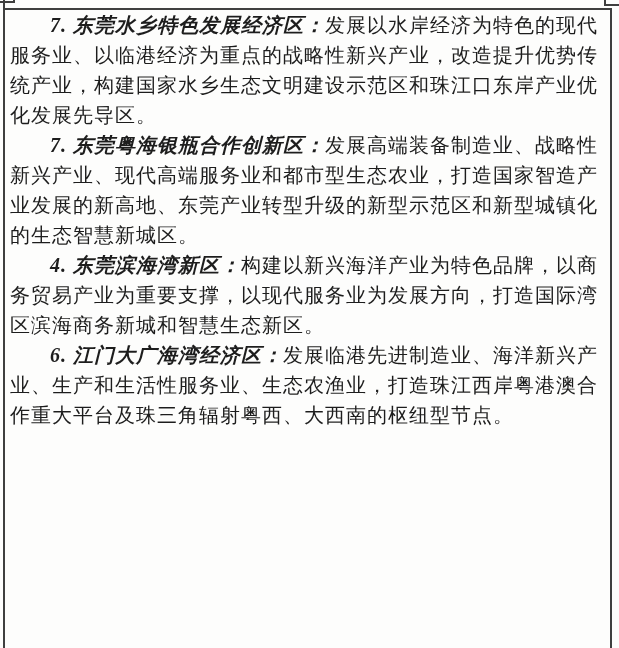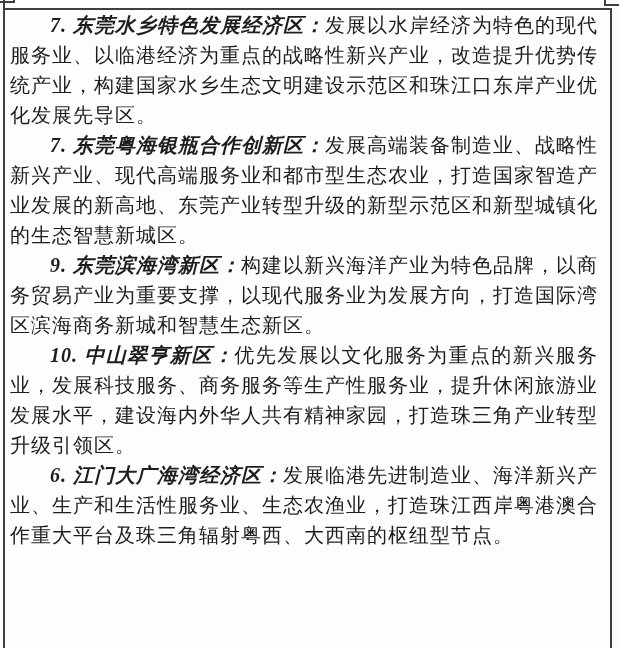--- a/index.html
+++ b/index.html
@@ -73,26 +73,23 @@
 
     <p>
       <span class="zone-heading">7. 东莞水乡特色发展经济区：</span><span>发展以水岸经济为特色的现代服务业、以临港经济为重点的战略性新兴产业，改造提升优势传统产业，构建国家水乡生态文明建设示范区和珠江口东岸产业优化发展先导区。</span>
     </p>
 
     <p>
       <span class="zone-heading">7. 东莞粤海银瓶合作创新区：</span><span>发展高端装备制造业、战略性新兴产业、现代高端服务业和都市型生态农业，打造国家智造产业发展的新高地、东莞产业转型升级的新型示范区和新型城镇化的生态智慧新城区。</span>
     </p>
 
     <p>
-      <span class="zone-heading">9. 东莞滨海湾新区：</span><span>构建以新兴海洋产业为特色品牌，以商务贸易产业为重要支撑，以现代服务业为发展方向，打造国际湾区滨海商务新城和智慧生态新区。</span>
+      <span class="zone-heading">4. 东莞滨海湾新区：</span><span>构建以新兴海洋产业为特色品牌，以商务贸易产业为重要支撑，以现代服务业为发展方向，打造国际湾区滨海商务新城和智慧生态新区。</span>
     </p>
 
-    <p>
-      <span class="zone-heading">10. 中山翠亨新区：</span><span>优先发展以文化服务为重点的新兴服务业，发展科技服务、商务服务等生产性服务业，提升休闲旅游业发展水平，建设海内外华人共有精神家园，打造珠三角产业转型升级引领区。</span>
-    </p>
 
 
     <p>
       <span class="zone-heading">6. 江门大广海湾经济区：</span><span>发展临港先进制造业、海洋新兴产业、生产和生活性服务业、生态农渔业，打造珠江西岸粤港澳合作重大平台及珠三角辐射粤西、大西南的枢纽型节点。</span>
     </p>
 
   </div>
 </div>
 
 </body></html>

